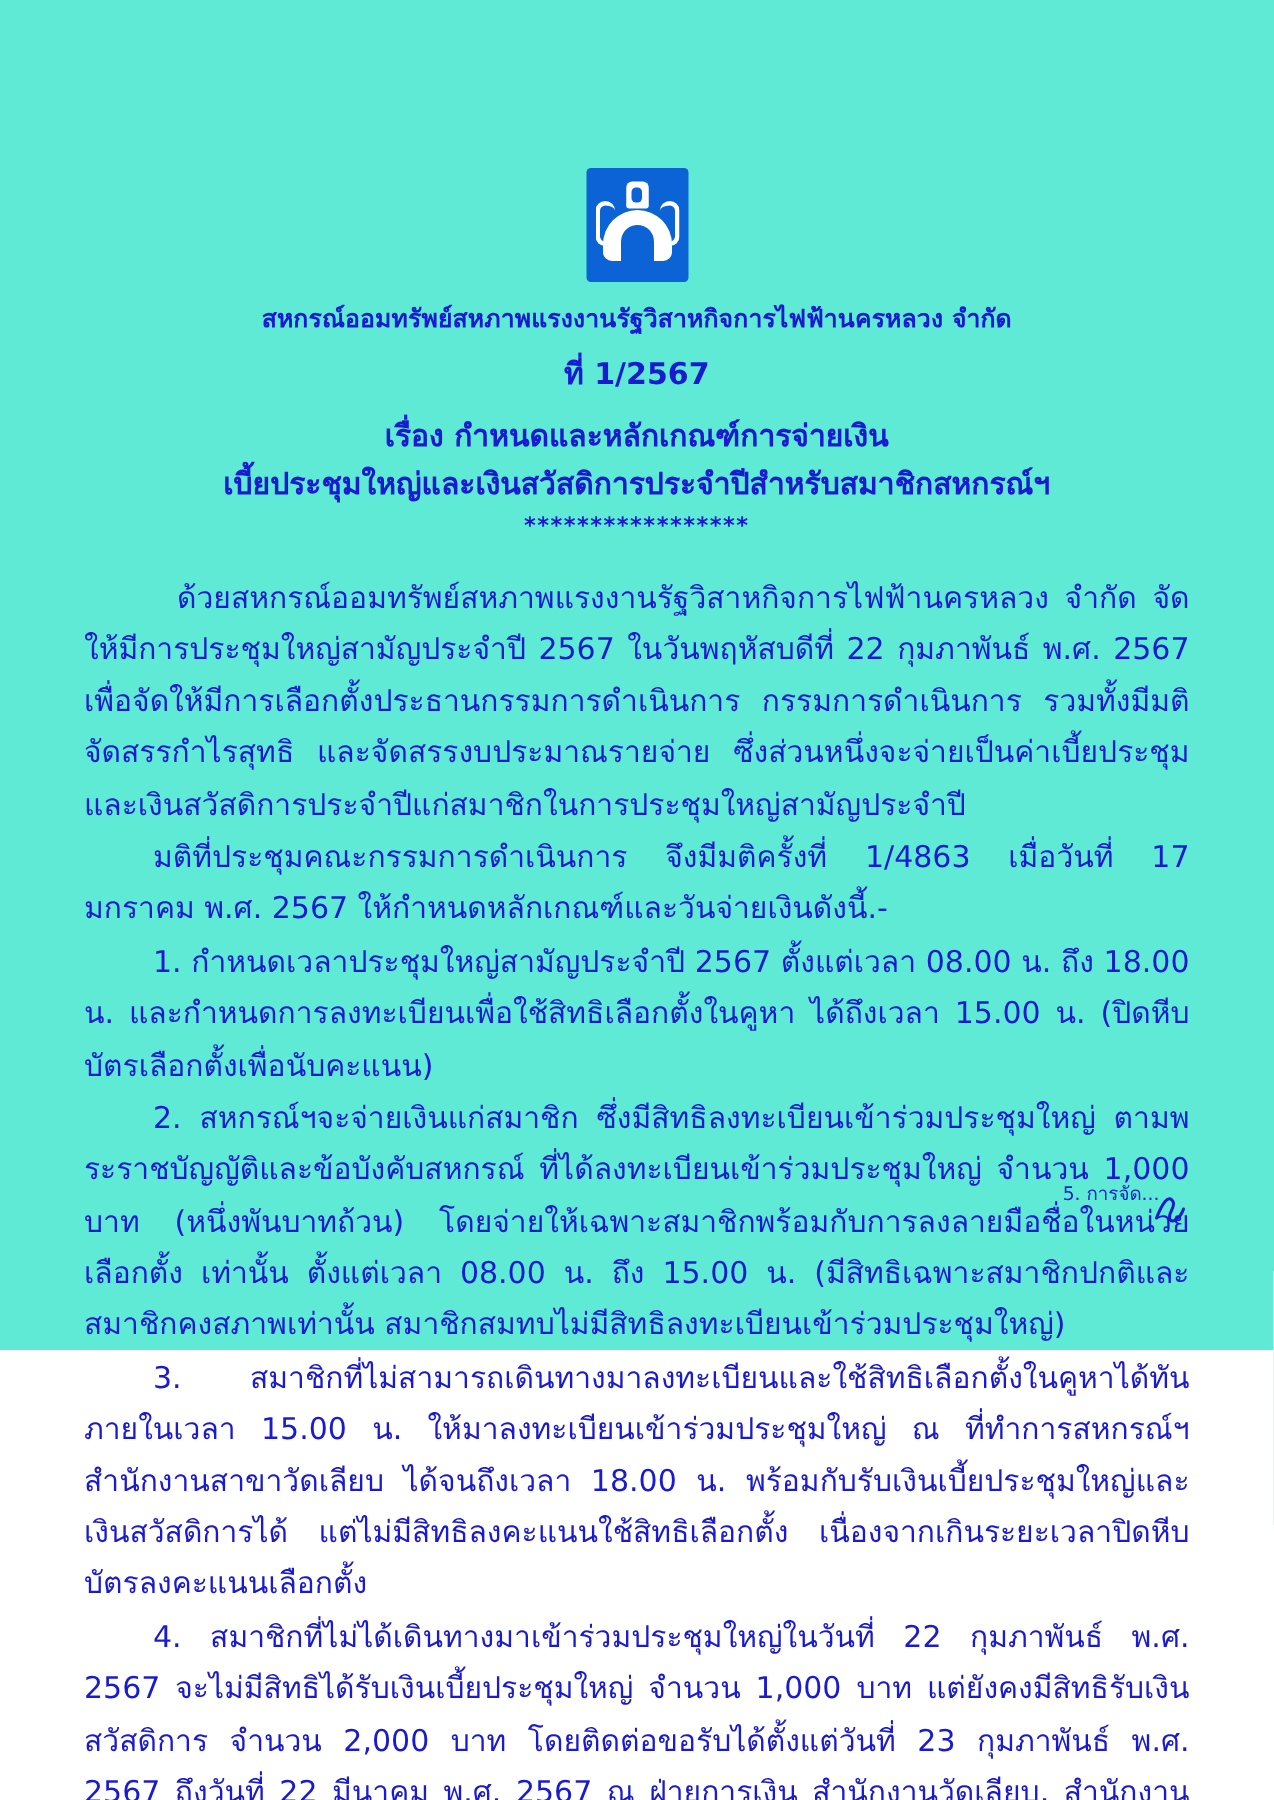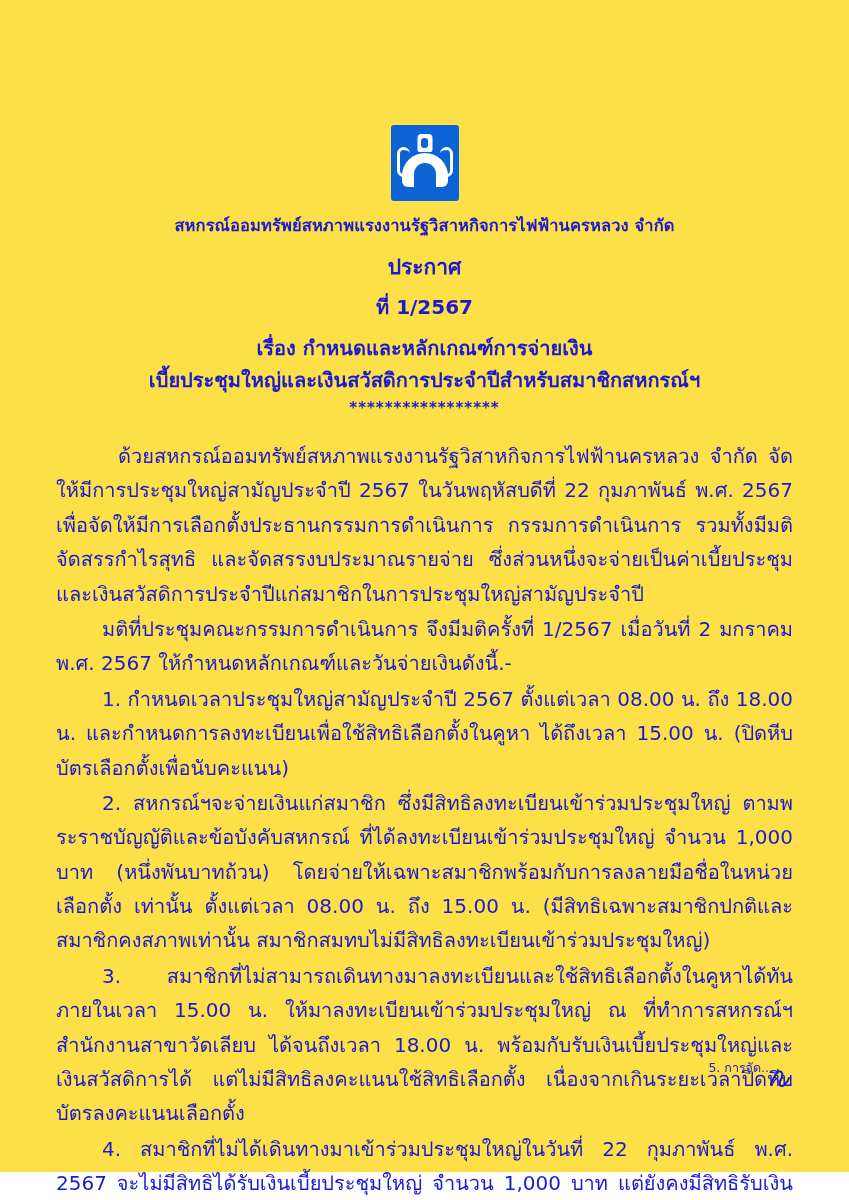--- a/index.html
+++ b/index.html
@@ -11,24 +11,24 @@
     width: 849px;
     height: 1200px;
     font-family: "DejaVu Sans", "Liberation Sans", sans-serif;
     color: #1a1ad0;
     position: relative;
     overflow: hidden;
   }
   .page {
     position: relative;
     width: 849px;
-    height: 1172px;
-    background: #fde047;
+    height: 900px;
+    background: #5eead4;
     box-sizing: border-box;
-    padding: 13px 56px;
+    padding: 0 56px;
   }
   .logo-wrap {
     padding-top: 112px;
     display: flex;
     justify-content: center;
   }
   .logo {
     width: 68px;
     height: 76px;
     background: #0c63d6;
@@ -157,32 +157,31 @@
     <div class="logo">
       <div class="fig-head"></div>
       <div class="arc-l"></div>
       <div class="arc-r"></div>
       <div class="fig-body"></div>
     </div>
   </div>
 
   <div class="org-line">สหกรณ์ออมทรัพย์สหภาพแรงงานรัฐวิสาหกิจการไฟฟ้านครหลวง  จำกัด</div>
 
-  <div class="title-1">ประกาศ</div>
 
   <div class="title-2">ที่ 1/2567</div>
 
   <div class="title-3">เรื่อง   กำหนดและหลักเกณฑ์การจ่ายเงิน</div>
   <div class="title-3" style="margin-top:2px;">เบี้ยประชุมใหญ่และเงินสวัสดิการประจำปีสำหรับสมาชิกสหกรณ์ฯ</div>
 
   <div class="stars">*****************</div>
 
   <div class="body-block">
     <p class="para indent-1">ด้วยสหกรณ์ออมทรัพย์สหภาพแรงงานรัฐวิสาหกิจการไฟฟ้านครหลวง  จำกัด  จัดให้มีการประชุมใหญ่สามัญประจำปี 2567  ในวันพฤหัสบดีที่  22  กุมภาพันธ์  พ.ศ. 2567  เพื่อจัดให้มีการเลือกตั้งประธานกรรมการดำเนินการ  กรรมการดำเนินการ รวมทั้งมีมติจัดสรรกำไรสุทธิ และจัดสรรงบประมาณรายจ่าย ซึ่งส่วนหนึ่งจะจ่ายเป็นค่าเบี้ยประชุมและเงินสวัสดิการประจำปีแก่สมาชิกในการประชุมใหญ่สามัญประจำปี</p>
-    <p class="para indent-2">มติที่ประชุมคณะกรรมการดำเนินการ  จึงมีมติครั้งที่ 1/2567 เมื่อวันที่ 2 มกราคม พ.ศ. 2567 ให้กำหนดหลักเกณฑ์และวันจ่ายเงินดังนี้.-</p>
+    <p class="para indent-2">มติที่ประชุมคณะกรรมการดำเนินการ  จึงมีมติครั้งที่ 1/4863 เมื่อวันที่ 17 มกราคม พ.ศ. 2567 ให้กำหนดหลักเกณฑ์และวันจ่ายเงินดังนี้.-</p>
     <p class="para indent-2">1.  กำหนดเวลาประชุมใหญ่สามัญประจำปี 2567 ตั้งแต่เวลา 08.00 น. ถึง  18.00  น. และกำหนดการลงทะเบียนเพื่อใช้สิทธิเลือกตั้งในคูหา ได้ถึงเวลา  15.00 น. (ปิดหีบบัตรเลือกตั้งเพื่อนับคะแนน)</p>
     <p class="para indent-2">2. สหกรณ์ฯจะจ่ายเงินแก่สมาชิก  ซึ่งมีสิทธิลงทะเบียนเข้าร่วมประชุมใหญ่ ตามพระราชบัญญัติและข้อบังคับสหกรณ์ ที่ได้ลงทะเบียนเข้าร่วมประชุมใหญ่ จำนวน 1,000 บาท (หนึ่งพันบาทถ้วน) โดยจ่ายให้เฉพาะสมาชิกพร้อมกับการลงลายมือชื่อในหน่วยเลือกตั้ง เท่านั้น ตั้งแต่เวลา 08.00 น. ถึง 15.00 น. (มีสิทธิเฉพาะสมาชิกปกติและสมาชิกคงสภาพเท่านั้น  สมาชิกสมทบไม่มีสิทธิลงทะเบียนเข้าร่วมประชุมใหญ่)</p>
     <p class="para indent-2">3. สมาชิกที่ไม่สามารถเดินทางมาลงทะเบียนและใช้สิทธิเลือกตั้งในคูหาได้ทันภายในเวลา 15.00 น.  ให้มาลงทะเบียนเข้าร่วมประชุมใหญ่ ณ  ที่ทำการสหกรณ์ฯ สำนักงานสาขาวัดเลียบ ได้จนถึงเวลา  18.00  น. พร้อมกับรับเงินเบี้ยประชุมใหญ่และเงินสวัสดิการได้ แต่ไม่มีสิทธิลงคะแนนใช้สิทธิเลือกตั้ง เนื่องจากเกินระยะเวลาปิดหีบบัตรลงคะแนนเลือกตั้ง</p>
     <p class="para indent-2">4. สมาชิกที่ไม่ได้เดินทางมาเข้าร่วมประชุมใหญ่ในวันที่  22  กุมภาพันธ์ พ.ศ.  2567  จะไม่มีสิทธิได้รับเงินเบี้ยประชุมใหญ่ จำนวน 1,000 บาท แต่ยังคงมีสิทธิรับเงินสวัสดิการ จำนวน 2,000 บาท โดยติดต่อขอรับได้ตั้งแต่วันที่ 23  กุมภาพันธ์ พ.ศ. 2567 ถึงวันที่ 22  มีนาคม พ.ศ. 2567  ณ  ฝ่ายการเงิน สำนักงานวัดเลียบ, สำนักงานเพลินจิต ในวัน และเวลาทำการ</p>
   </div>
 
   <div class="footer-note">5. การจัด...</div>
 
   <svg class="sig-mark" viewBox="0 0 26 26">
     <path d="M4 20 C8 10, 12 4, 15 9 C17 13, 11 17, 13 21 C14.5 24, 20 20, 22 14" fill="none" stroke="#1a1ad0" stroke-width="2" stroke-linecap="round"></path>

